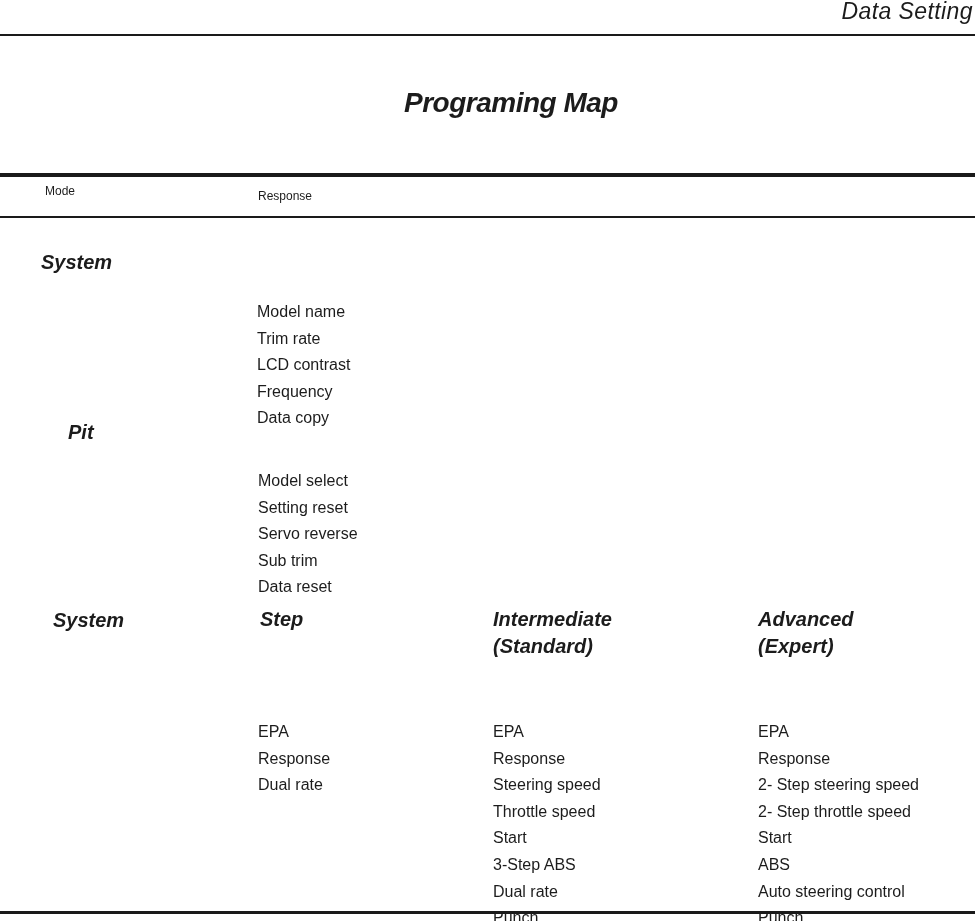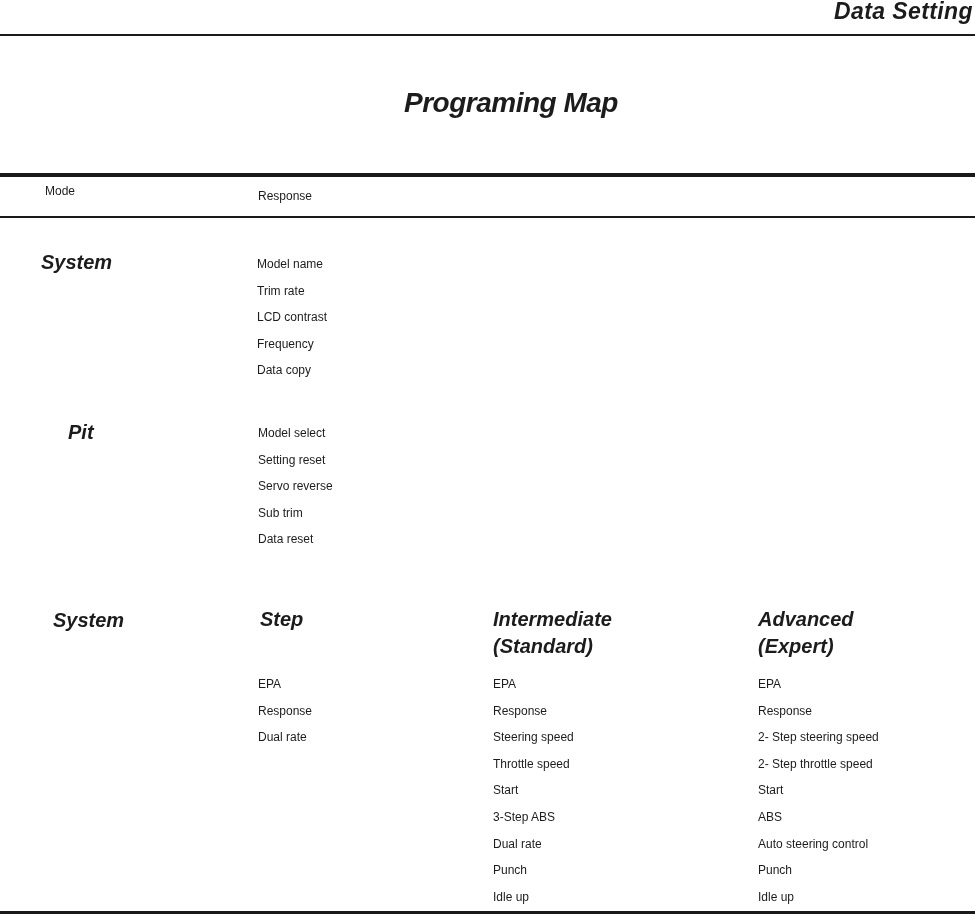--- a/index.html
+++ b/index.html
@@ -28,21 +28,21 @@
   .rule-table-top    { top: 173px; height: 4px; }
   .rule-header-bottom{ top: 216px; height: 2px; }
   .rule-bottom       { top: 911px; height: 3px; }
 
   
   .doc-header-label {
     position: absolute;
     top: 0px;
     right: 2px;
     font-size: 23px;
-    font-weight: bold;
+    font-weight: normal;
     font-style: italic;
     letter-spacing: 0.4px;
     line-height: 1;
     white-space: nowrap;
   }
 
   
   .doc-title {
     position: absolute;
     top: 89px;
@@ -89,23 +89,24 @@
     line-height: 27px;
     white-space: nowrap;
   }
   .level-header-basic        { left: 260px; }
   .level-header-intermediate { left: 493px; }
   .level-header-advanced     { left: 758px; }
 
   
   .fn-list {
     position: absolute;
-    font-size: 12px;
+    font-size: 16px;
     line-height: 26.6px;
     white-space: nowrap;
+    margin-top: 48px;
   }
   .fn-list-system       { top: 251px; left: 257px; }
   .fn-list-pit          { top: 420px; left: 258px; }
   .fn-list-basic        { top: 671px; left: 258px; }
   .fn-list-intermediate { top: 671px; left: 493px; }
   .fn-list-advanced     { top: 671px; left: 758px; }
 </style>
 </head>
 <body>
 

